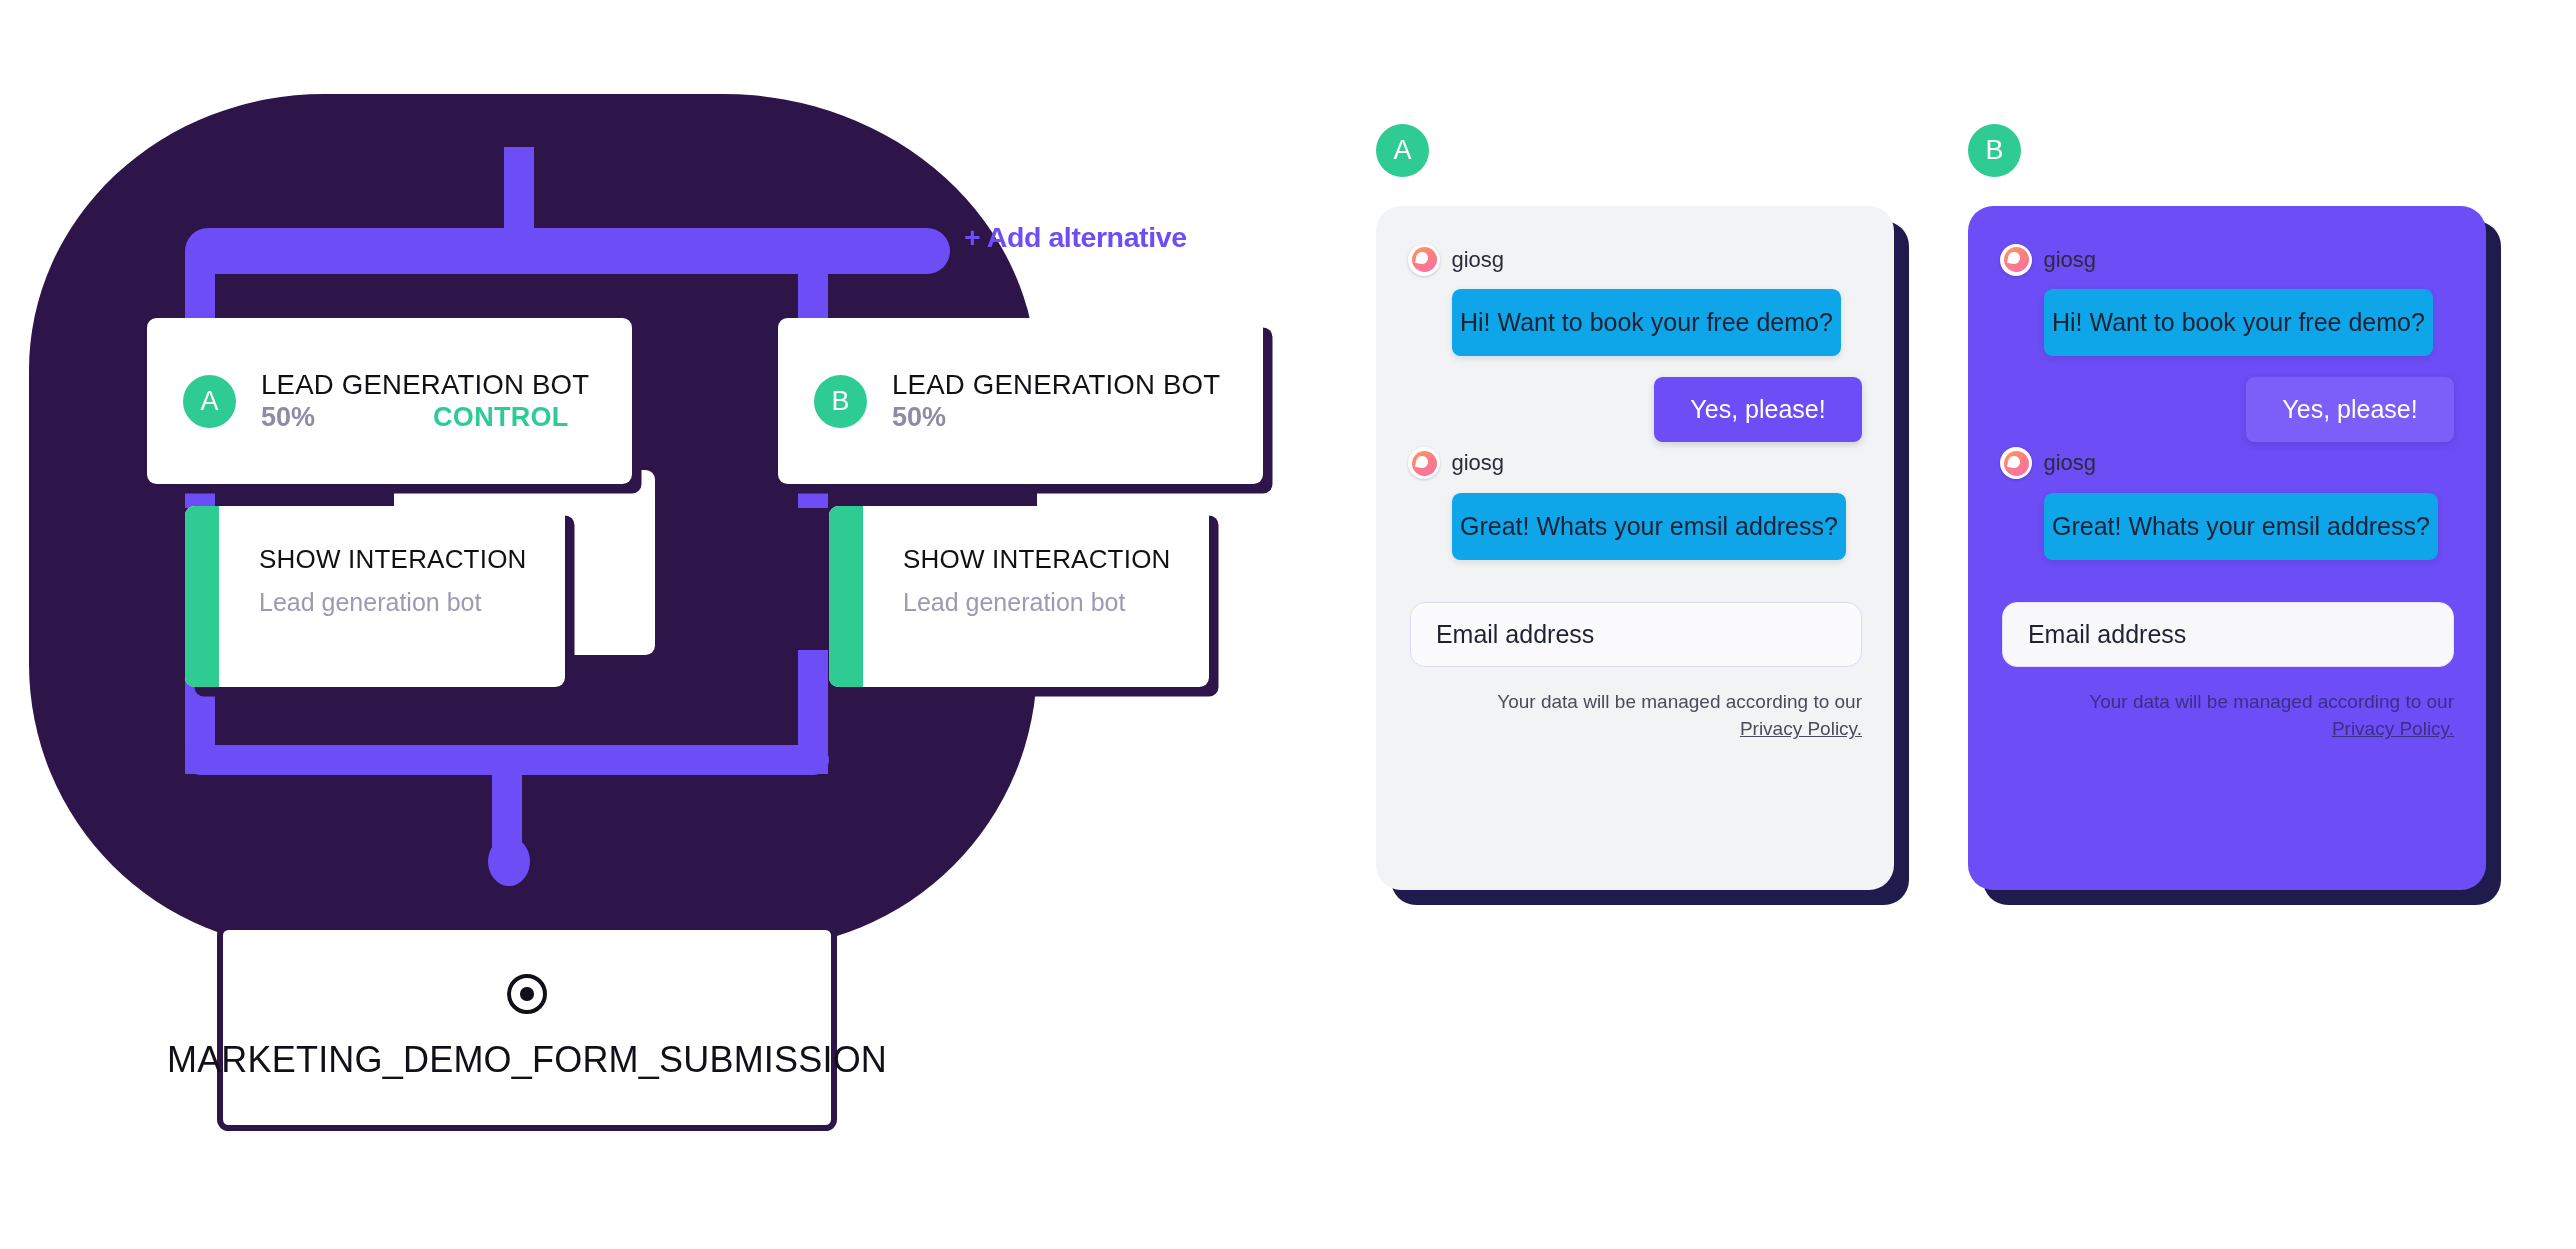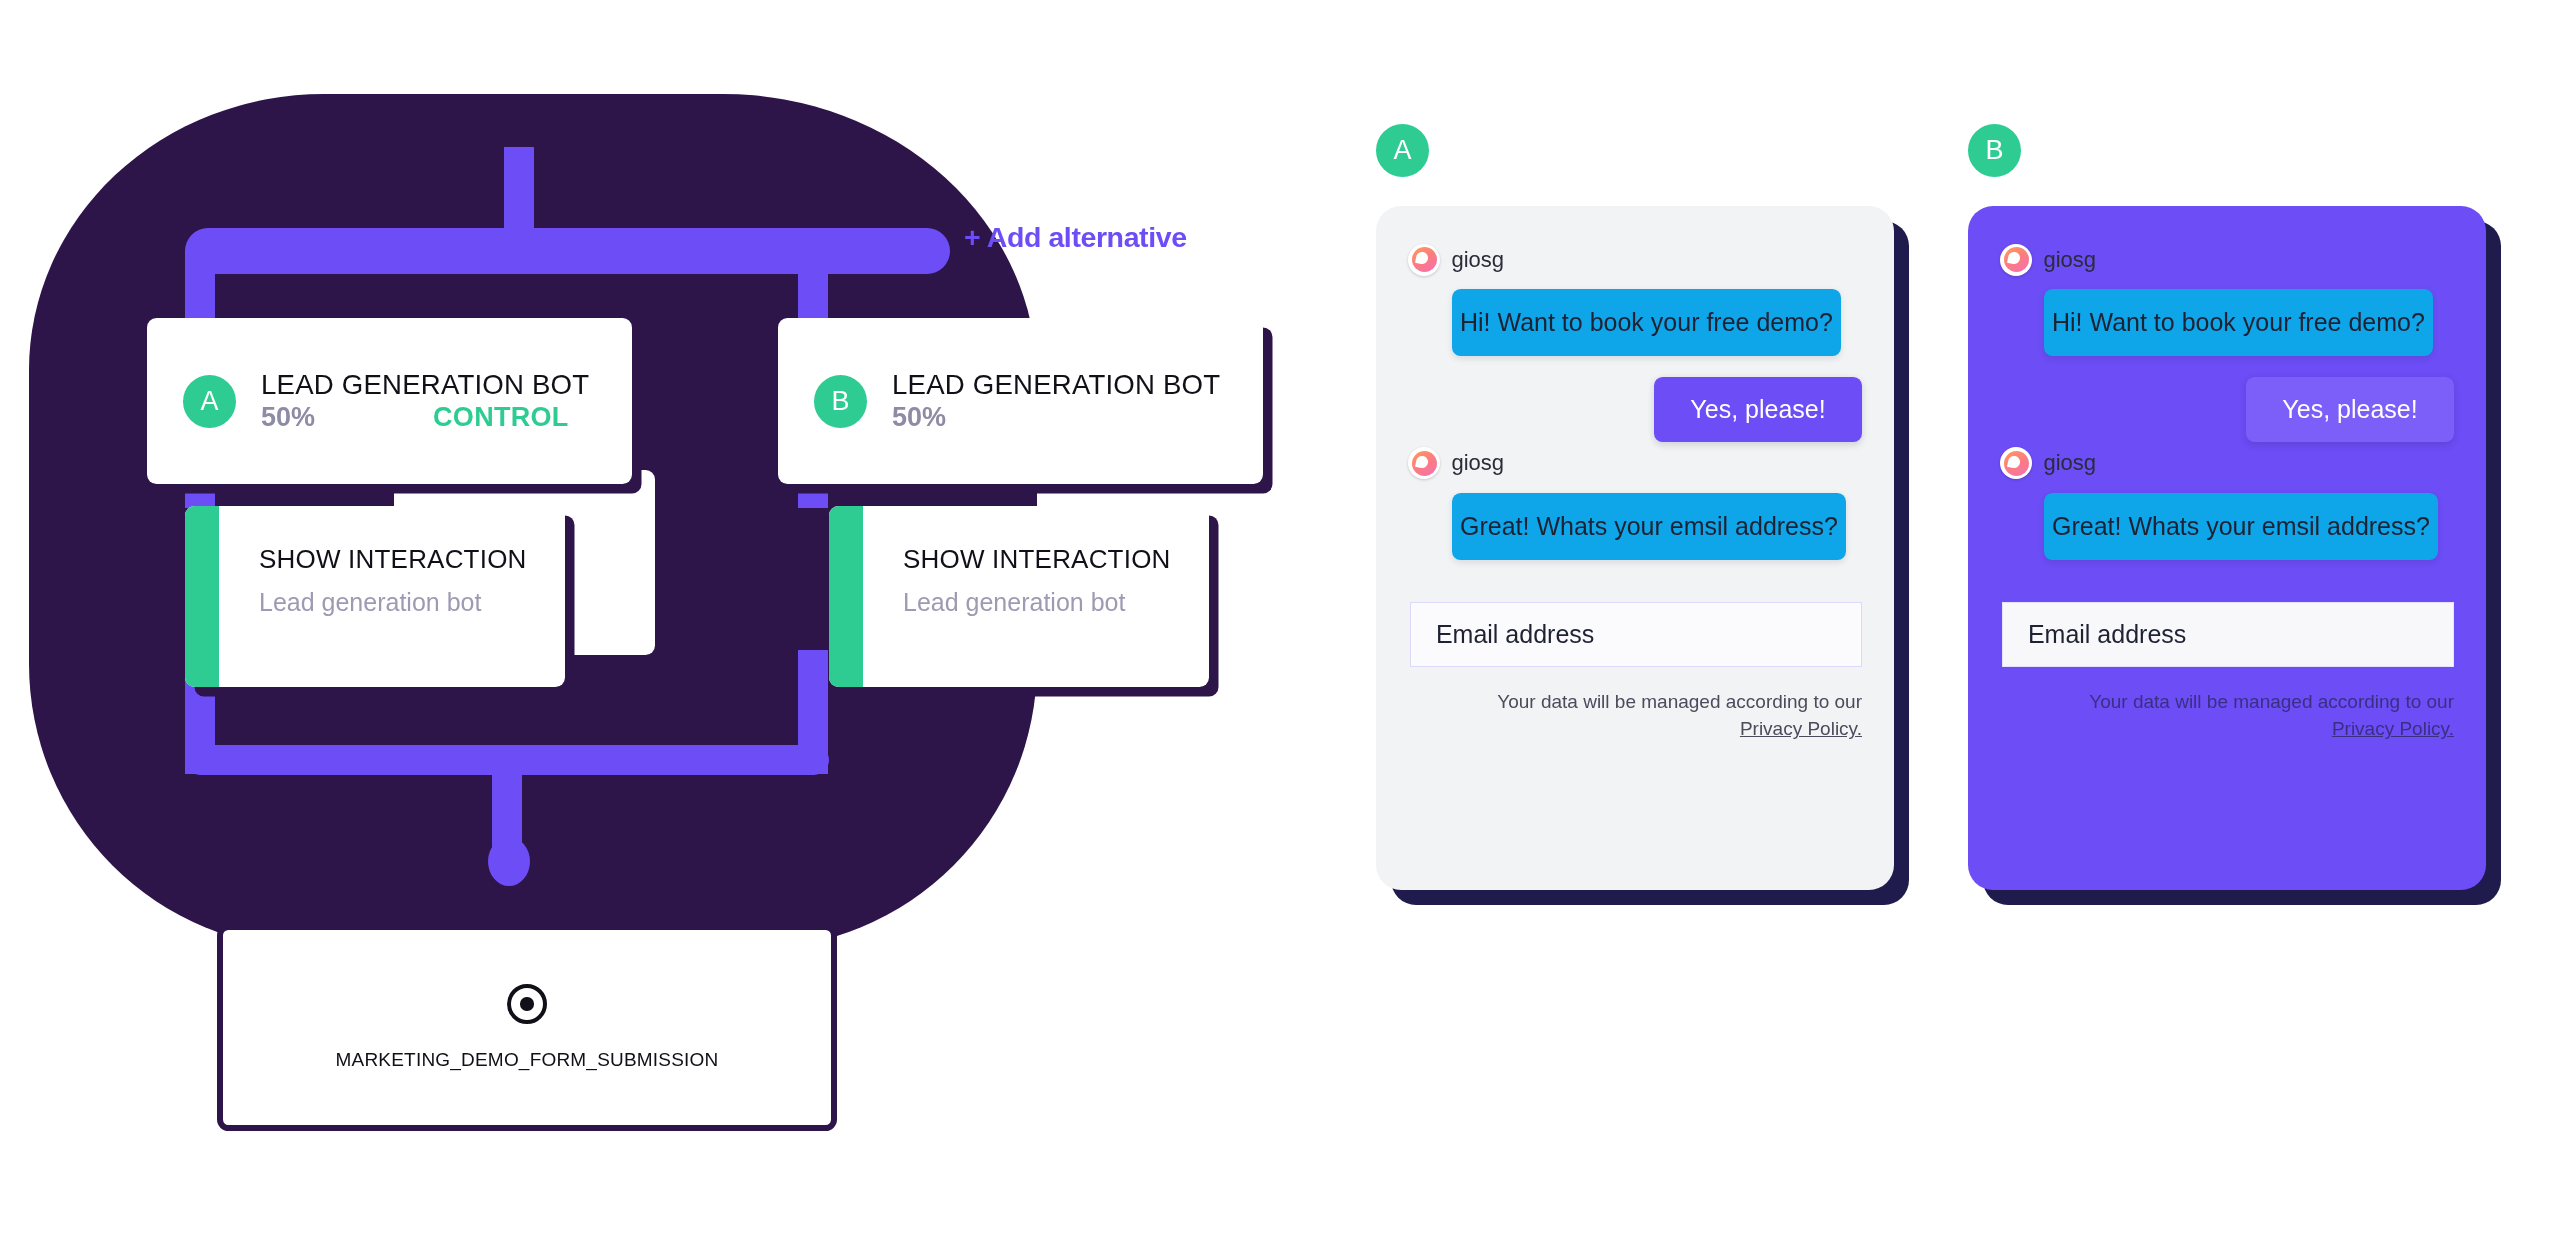--- a/index.html
+++ b/index.html
@@ -203,21 +203,21 @@
     box-sizing: border-box;
   }
   .goal-icon::after {
     content: "";
     width: 13.3px; height: 13.3px;
     background: #111018;
     border-radius: 50%;
   }
   .goal-label {
     margin-top: 25px;
-    font-size: 19px;
+    font-size: 36px;
     color: #111018;
     letter-spacing: 0.2px;
     white-space: nowrap;
   }
 
   
   .preview {
     position: absolute;
   }
   .preview-badge {
@@ -301,21 +301,21 @@
     font-size: 25px;
     color: #ffffff;
     box-shadow: 0 2.9px 7.6px rgba(20,20,50,.15);
   }
   .reply-btn.accent  { background: #6c4df6; }
   .reply-btn.onpurple{ background: #7c5ff8; }
 
   .field {
     margin: 21px 0 0 1.9px;
     height: 65px;
-    border-radius: 0;
+    border-radius: 15px;
     display: flex;
     align-items: center;
     padding-left: 25px;
     font-size: 25px;
     color: #1f2233;
     box-sizing: border-box;
   }
   .field.light { background: #fbfbfd; border: 1px solid #ded9fb; }
   .field.dark  { background: #f8f8fb; border: 1px solid #e6e2fd; }
 

